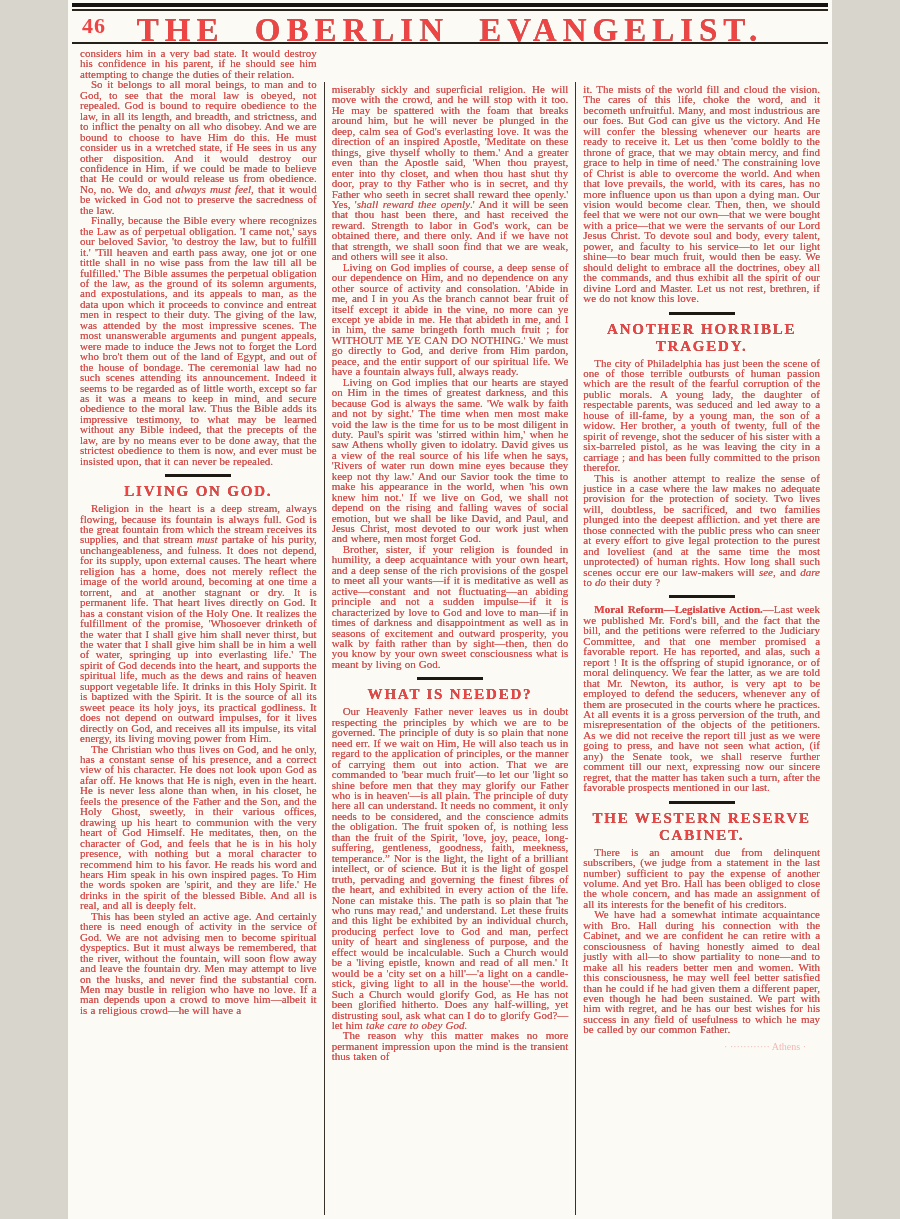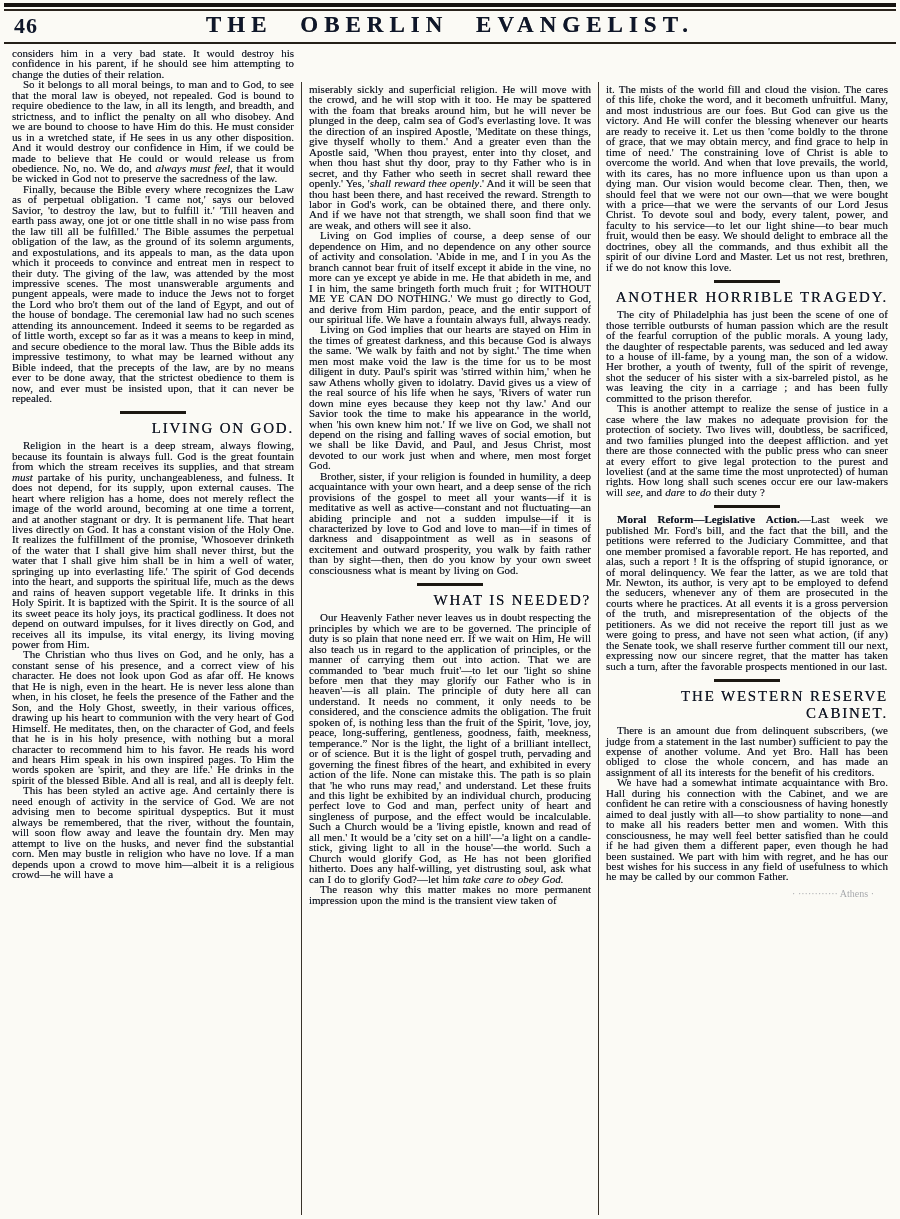--- a/index.html
+++ b/index.html
@@ -1,35 +1,35 @@
 <!DOCTYPE html>
 <html><head>
 <meta charset="utf-8">
 <style>
   html,body{margin:0;padding:0;background:#d8d5cd;}
   .page{
     position:relative;
-    width:900px;height:1219px;
+    width:764px;height:1219px;
     margin:0 auto;
     background:#fbfaf5;
-    color:#0f172a;
+    color:#ef4444;
     font-family:"Liberation Serif","DejaVu Serif",serif;
     overflow:hidden;
     box-sizing:border-box;
   }
   .top-rule-a{position:absolute;top:3px;left:4px;right:4px;height:4px;background:#161310;}
   .top-rule-b{position:absolute;top:9px;left:4px;right:4px;height:2px;background:#2a241d;}
   .header{position:absolute;top:12px;left:0;right:0;height:28px;}
   .page-number{
     position:absolute;left:14px;top:1px;
     font-size:22px;font-weight:bold;letter-spacing:1px;
   }
   .masthead{
     text-align:center;
-    font-size:23px;font-weight:bold;
+    font-size:33px;font-weight:bold;
     letter-spacing:6px;word-spacing:16px;
     text-shadow:0 0 .5px rgba(20,15,5,.65);
   }
   .header-rule{position:absolute;top:42px;left:4px;right:4px;height:2px;background:#241f18;}
   .columns{
     position:absolute;top:46px;bottom:4px;left:5px;right:5px;
     display:flex;overflow:hidden;
   }
   .column{
     flex:1 1 0;
@@ -42,22 +42,22 @@
     margin:0;
     font-size:11px;
     line-height:10.45px;
     text-indent:11px;
     word-spacing:.4px;
     text-shadow:0 0 .45px rgba(25,18,8,.55);
   }
   .para.noindent{text-indent:0;}
   .heading{
     margin:2px 0 3px 0;
-    text-align:right;
-    font-size:15px;font-weight:normal;
+    text-align:center;
+    font-size:15px;font-weight:bold;
     letter-spacing:1.8px;
     text-shadow:0 0 .6px rgba(20,15,5,.8);
   }
   .dash{
     width:66px;height:3px;
     margin:8px auto 6px auto;
     background:#1c1812;
   }
   .faint{
     margin-top:6px;
@@ -95,21 +95,21 @@
         <p class="para">This has been styled an active age.  And certainly there is need enough of activity in the service of God.  We are not advising men to become spiritual dyspeptics.  But it must always be remembered, that the river, without the fountain, will soon flow away and leave the fountain dry.  Men may attempt to live on the husks, and never find the substantial corn.  Men may bustle in religion who have no love.  If a man depends upon a crowd to move him—albeit it is a religious crowd—he will have a</p>
       </div>
     <div class="column">
         <p class="para noindent">miserably sickly and superficial religion.  He will move with the crowd, and he will stop with it too.  He may be spattered with the foam that breaks around him, but he will never be plunged in the deep, calm sea of God's everlasting love.  It was the direction of an inspired Apostle, 'Meditate on these things, give thyself wholly to them.' And a greater even than the Apostle said, 'When thou prayest, enter into thy closet, and when thou hast shut thy door, pray to thy Father who is in secret, and thy Father who seeth in secret shall reward thee openly.'  Yes, '<i>shall reward thee openly</i>.'  And it will be seen that thou hast been there, and hast received the reward.  Strength to labor in God's work, can be obtained there, and there only.  And if we have not that strength, we shall soon find that we are weak, and others will see it also.</p>
         <p class="para">Living on God implies of course, a deep sense of our dependence on Him, and no dependence on any other source of activity and consolation.  'Abide in me, and I in you As the branch cannot bear fruit of itself except it abide in the vine, no more can ye except ye abide in me.  He that abideth in me, and I in him, the same bringeth forth much fruit ; for WITHOUT ME YE CAN DO NOTHING.'  We must go directly to God, and derive from Him pardon, peace, and the entir  support of our spiritual life.  We have a fountain always full, always ready.</p>
         <p class="para">Living on God implies that our hearts are stayed on Him in the times of greatest darkness, and this because God is always the same.  'We walk by faith and not by sight.' The time when men most make void the law is the time for us to be most diligent in duty.  Paul's spirit was 'stirred within him,' when he saw Athens wholly given to idolatry.  David gives us a view of the real source of his life when he says, 'Rivers of water run down mine eyes because they keep not thy law.'  And our Savior took the time to make his appearance in the world, when 'his own knew him not.'  If we live on God, we shall not depend on the rising and falling waves of social emotion, but we shall be like David, and Paul, and Jesus Christ, most devoted to our work just when and where, men most forget God.</p>
         <p class="para">Brother, sister, if your religion is founded in humility, a deep acquaintance with your own heart, and a deep sense of the rich provisions of the gospel to meet all your wants—if it is meditative as well as active—constant and not fluctuating—an abiding principle and not a sudden impulse—if it is characterized by love to God and love to man—if in times of darkness and disappointment as well as in seasons of excitement and outward prosperity, you walk by faith rather than by sight—then, then do you know by your own sweet consciousness what is meant by living on God.</p>
         <div class="dash"></div>
         <h2 class="heading">WHAT IS NEEDED?</h2>
         <p class="para">Our Heavenly Father never leaves us in doubt  respecting the principles by which we are to be governed.  The principle of duty is so plain that none need err.  If we wait on Him, He will also teach us in regard to the application of principles, or the manner of carrying them out into action.  That we are commanded to 'bear much fruit'—to let our 'light so shine before men that they may glorify our Father who is in heaven'—is all plain.  The principle of duty here all can understand.  It needs no comment, it only needs to be considered, and the conscience admits the obligation.  The fruit spoken of, is nothing less than the fruit of the Spirit, 'love, joy, peace, long-suffering, gentleness, goodness, faith, meekness, temperance.”  Nor is the light, the light of a brilliant intellect, or of science.  But it is the light of gospel truth, pervading and governing the finest fibres of the heart, and exhibited in every action of the life.  None can mistake this.  The path is so plain that 'he who runs may read,' and understand.  Let these fruits and this light be exhibited by an individual church, producing perfect love to God and man, perfect unity of heart and singleness of purpose, and the effect would be incalculable.  Such a Church would be a 'living epistle, known and read of all men.'  It would be a 'city set on a hill'—'a light on a candle-stick, giving light to all in the house'—the world.  Such a Church would glorify God, as He has not been glorified hitherto.  Does any half-willing, yet distrusting soul, ask what can I do to glorify God?—let him <i>take care to obey God.</i></p>
-        <p class="para">The reason why this matter makes no more permanent impression upon the mind is the transient view taken of</p>
+        <p class="para">The reason why this matter makes no more permanent impression upon the mind is the transient thus taken of</p>
       </div>
     <div class="column">
         <p class="para noindent">it.  The mists of the world fill and cloud the vision.  The cares of this life, choke the word, and it becometh unfruitful.  Many, and most industrious are our foes.  But God can give us the victory.  And He will confer the blessing whenever our hearts are ready to receive it.  Let us then 'come boldly to the throne of grace, that we may obtain mercy, and find grace to help in time of need.'  The constraining love of Christ is able to overcome the world.  And when that love prevails, the world, with its cares, has no more influence upon us than upon a dying man.  Our vision would become clear.  Then, then, we should feel that we were not our own—that we were bought with a price—that we were the servants of our Lord Jesus Christ. To devote soul and body, every talent, power, and faculty to his service—to let our light shine—to bear much fruit, would then be easy.  We should delight to embrace all the doctrines, obey all the commands, and thus exhibit all the spirit of our divine Lord and Master.  Let us not rest, brethren, if we do not know this love.</p>
         <div class="dash"></div>
         <h2 class="heading">ANOTHER HORRIBLE TRAGEDY.</h2>
         <p class="para">The city of Philadelphia has just been the scene of one of those  terrible outbursts of human passion which are the result of the fearful corruption of the public morals.  A young lady, the daughter of respectable parents, was seduced and led away to a house of ill-fame, by a young man, the son of a widow.  Her brother, a youth of twenty, full of the spirit of revenge, shot the seducer of his sister with a six-barreled pistol, as he was leaving the city in a carriage ; and has been fully committed to the prison therefor.</p>
         <p class="para">This is another attempt to realize the sense of justice in a case where the law makes no adequate provision for the protection of society.  Two lives will, doubtless, be sacrificed, and two families plunged into the deepest affliction. and yet there are those connected with the public press who can sneer at every effort to give legal protection to the purest and loveliest (and at the same time the most unprotected) of human rights.  How long shall such scenes occur ere our law-makers will <i>see</i>, and <i>dare</i> to <i>do</i> their duty ?</p>
         <div class="dash"></div>
         <p class="para"><b>Moral Reform—Legislative Action.</b>—Last week we published Mr. Ford's bill, and the fact that the bill, and the petitions were referred to the Judiciary Committee, and that one member promised a favorable report.  He has reported, and alas, such a report !  It is the offspring of stupid ignorance, or of moral delinquency.  We fear the latter, as we are told that Mr. Newton, its author, is very apt to be employed to defend the seducers, whenever any of them are prosecuted in the courts where he practices.  At all events it is a gross perversion of the truth, and misrepresentation of the objects of the petitioners.  As we did not receive the report till just as we were going to press, and have not seen what  action, (if any) the Senate took, we shall reserve further comment till our next, expressing now our sincere regret, that the matter has taken such a turn, after the favorable prospects mentioned in our last.</p>
         <div class="dash"></div>

